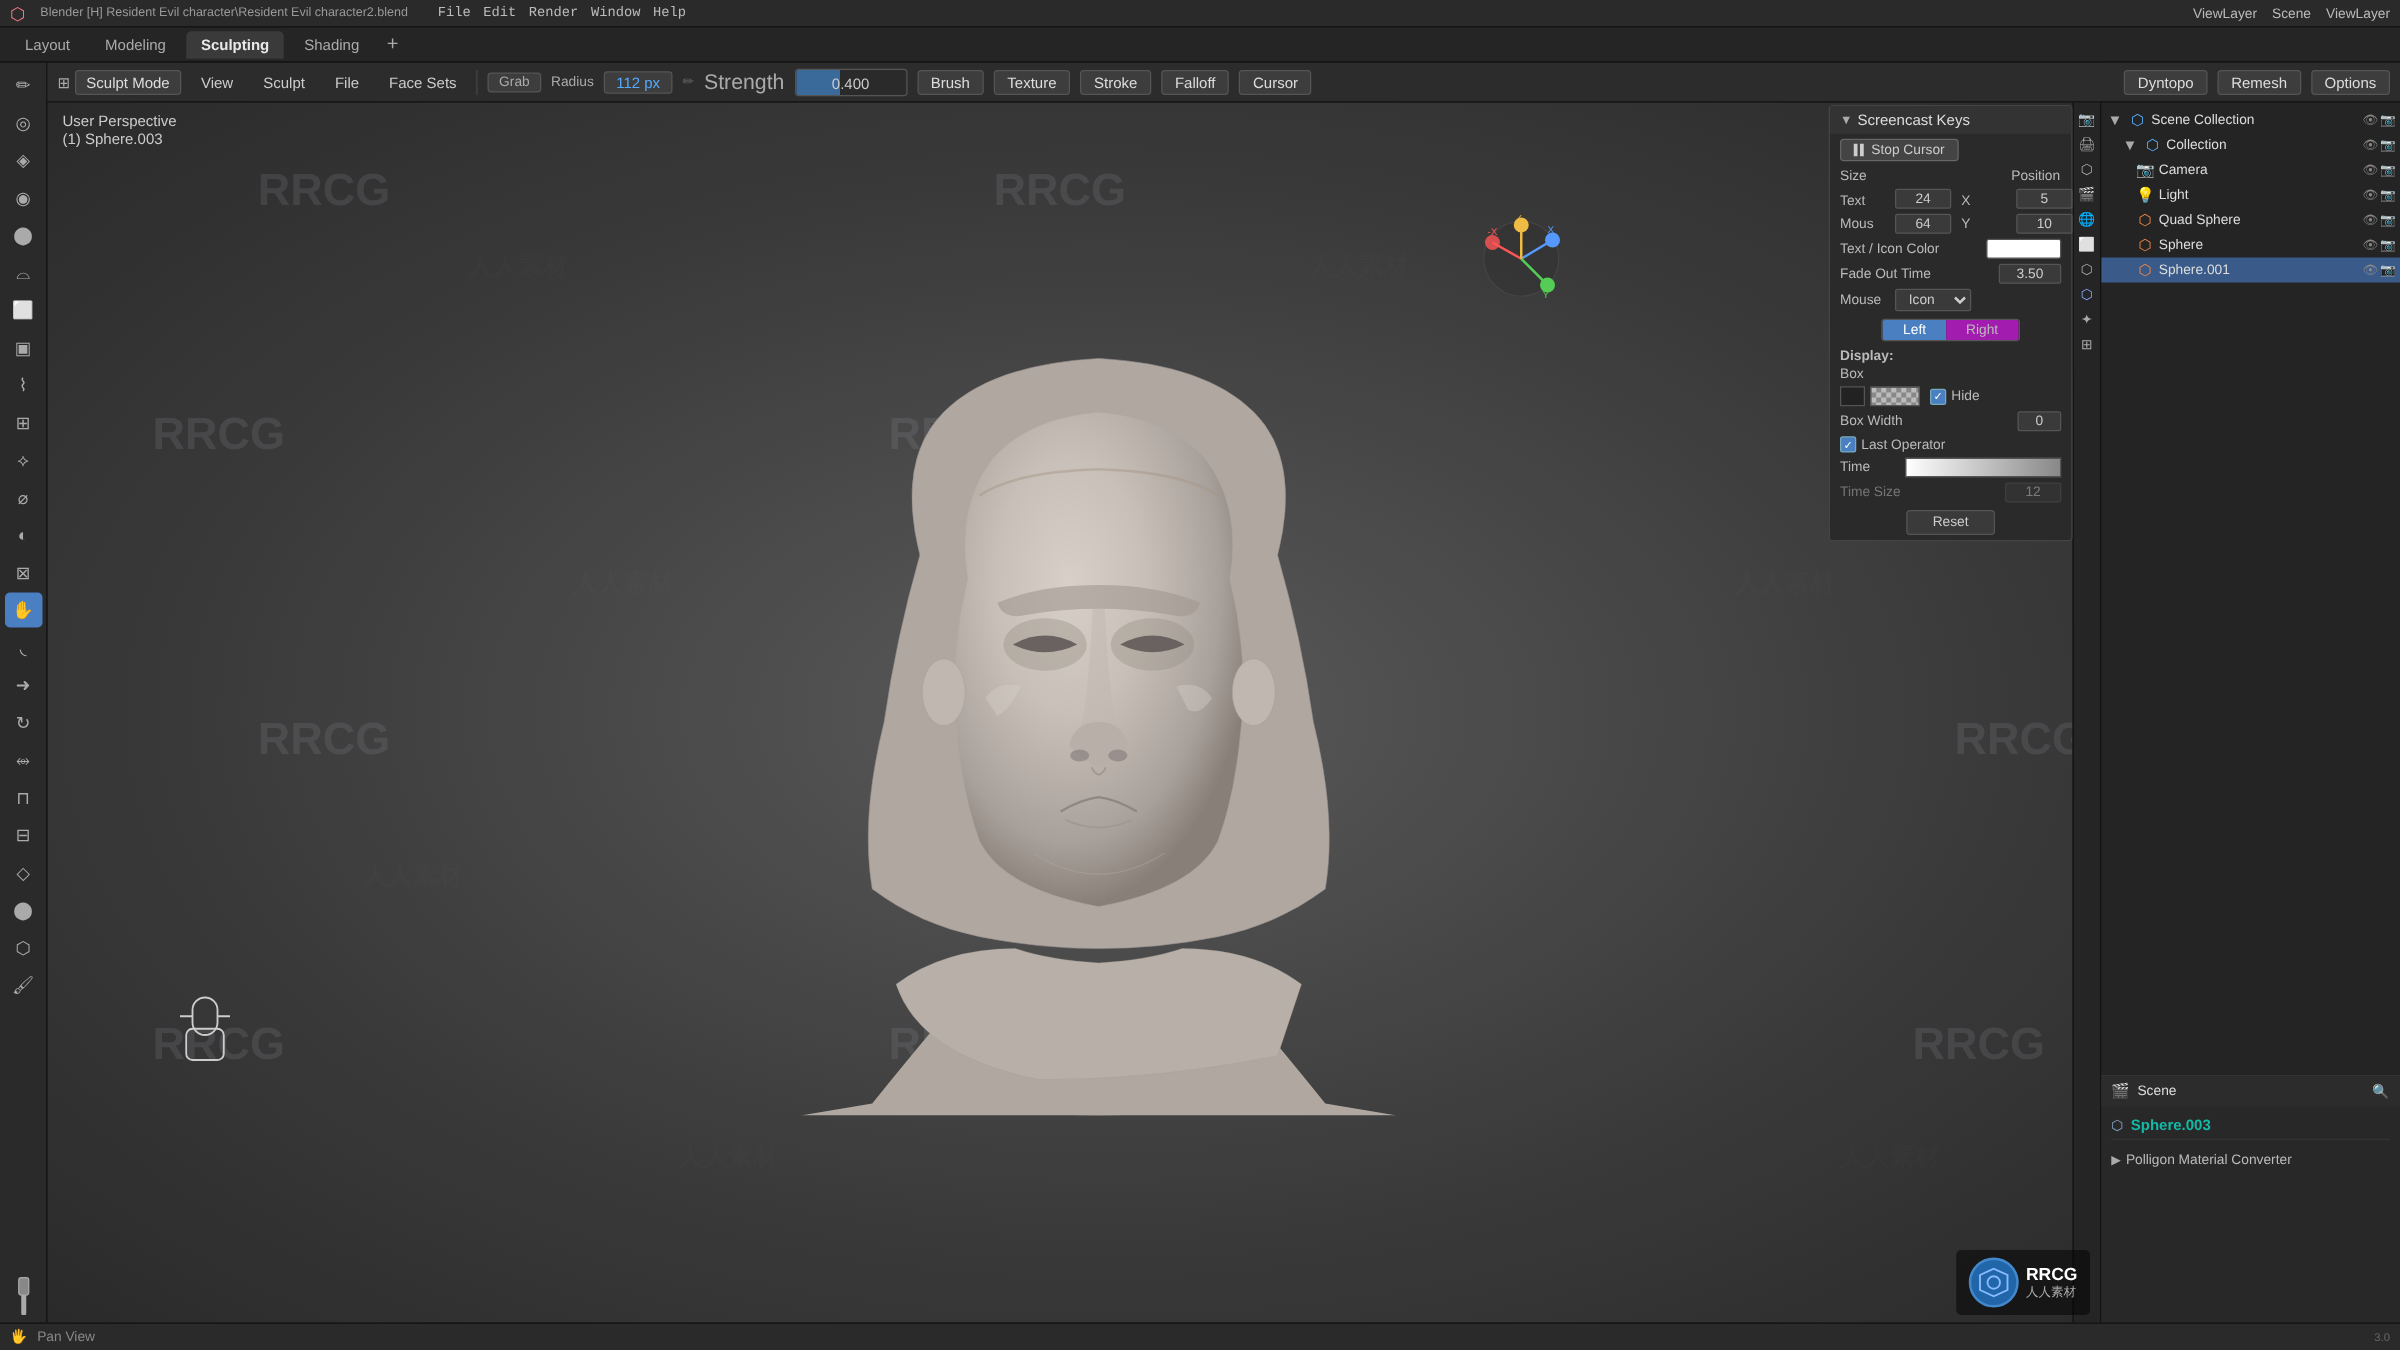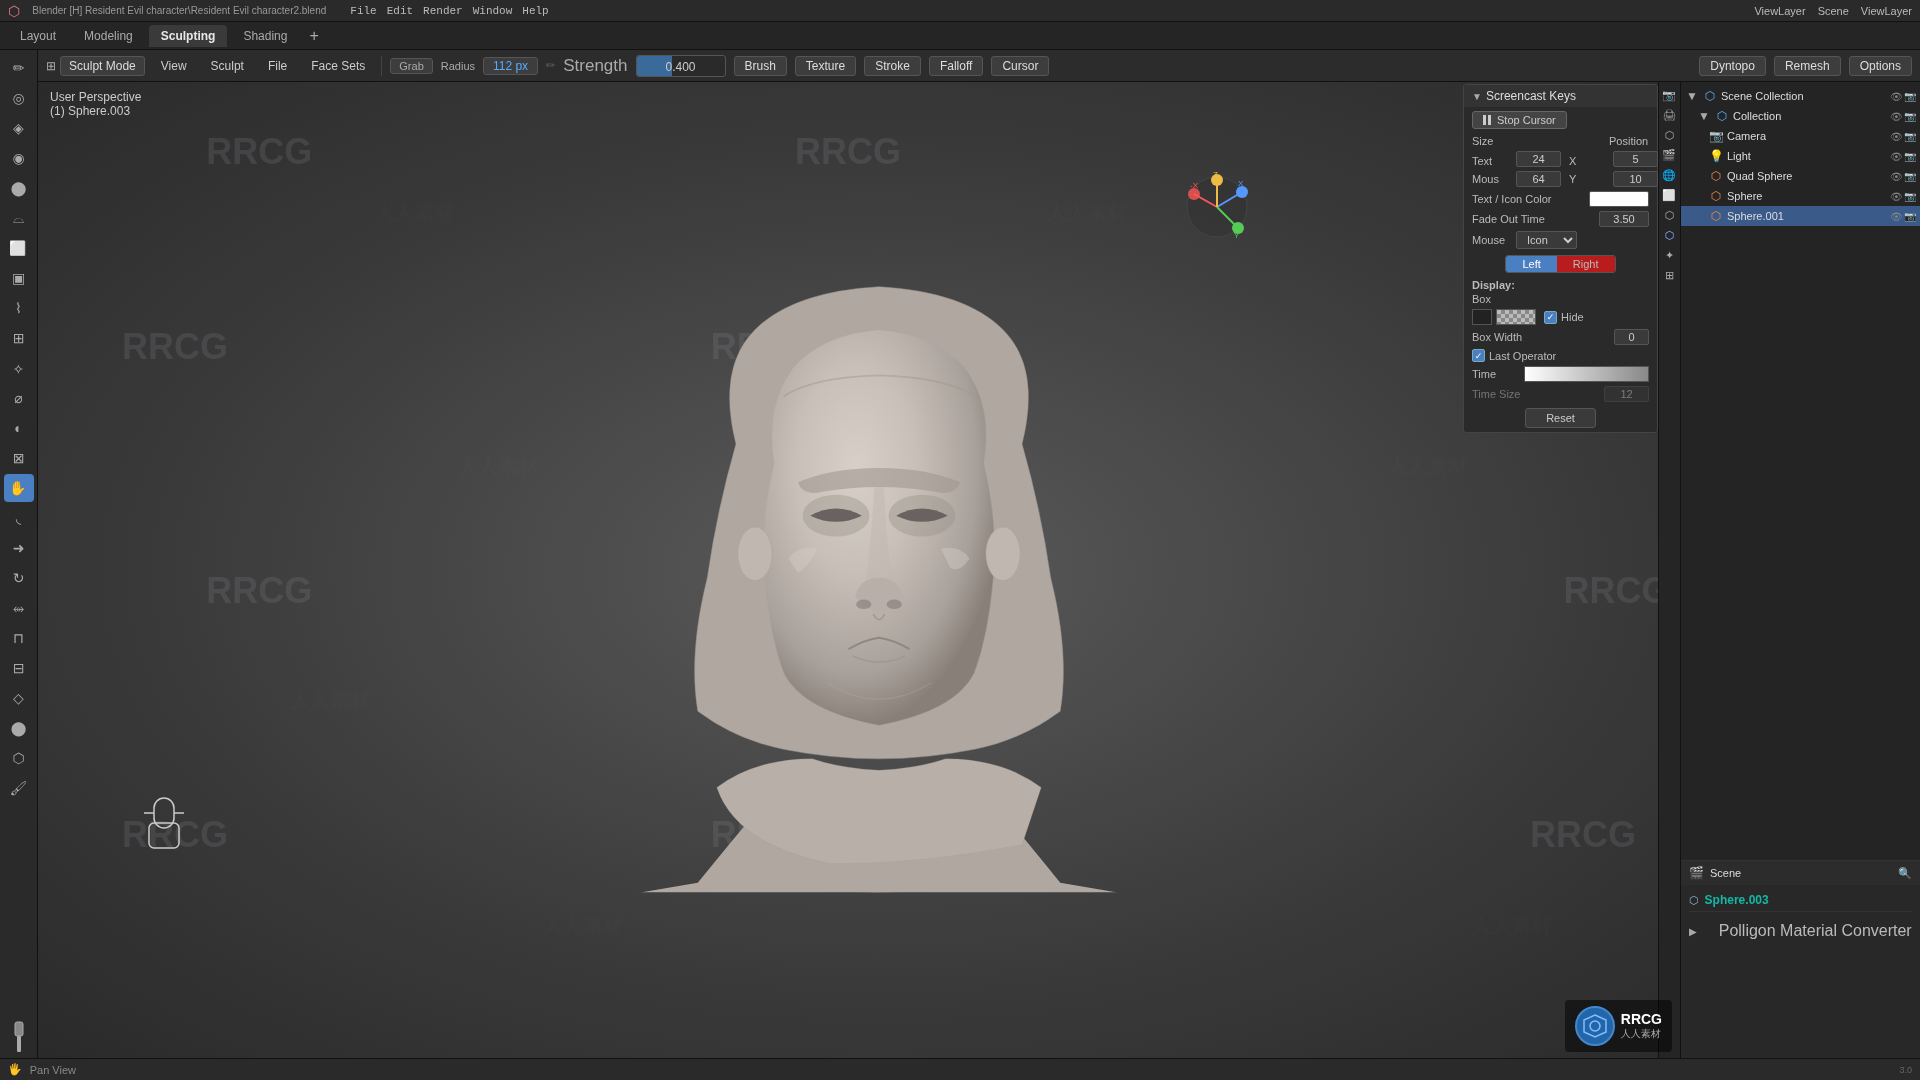--- a/index.html
+++ b/index.html
@@ -323,21 +323,21 @@
       padding: 2px 16px;
       font-size: 11px;
       cursor: pointer;
       border: none;
     }
     .btn-lr.active {
       background: #4a7fc1;
       color: #fff;
     }
     .btn-lr.inactive {
-      background: #b91c1c;
+      background: #a21caf;
       color: #bbb;
     }
     .box-color-row {
       display: flex;
       align-items: center;
       gap: 4px;
       padding: 2px 8px;
     }
     .box-color-black {
       width: 20px;
@@ -970,21 +970,21 @@
     <div class="props-content">
 
       <div style="padding:4px 0;display:flex;align-items:center;gap:6px;border-bottom:1px solid #333;">
         <span style="font-size:11px;color:#88aacc;">⬡</span>
         <span style="font-size:12px;color:#14b8a6;font-weight:bold;">Sphere.003</span>
       </div>
 
       <div style="margin-top:8px;">
         <div style="display:flex;align-items:center;gap:4px;cursor:pointer;padding:2px 0;">
           <span style="font-size:10px;color:#aaa;">▶</span>
-          <span style="font-size:16px;color:#bbb;margin-left:18px;">Polligon Material Converter</span>
+          <span style="font-size:11px;color:#bbb;">Polligon Material Converter</span>
         </div>
       </div>
     </div>
   </div>
 </div>
 
 <div id="right-tool-icons">
   <div class="rt-icon">📷</div>
   <div class="rt-icon">🖨</div>
   <div class="rt-icon">⬡</div>

